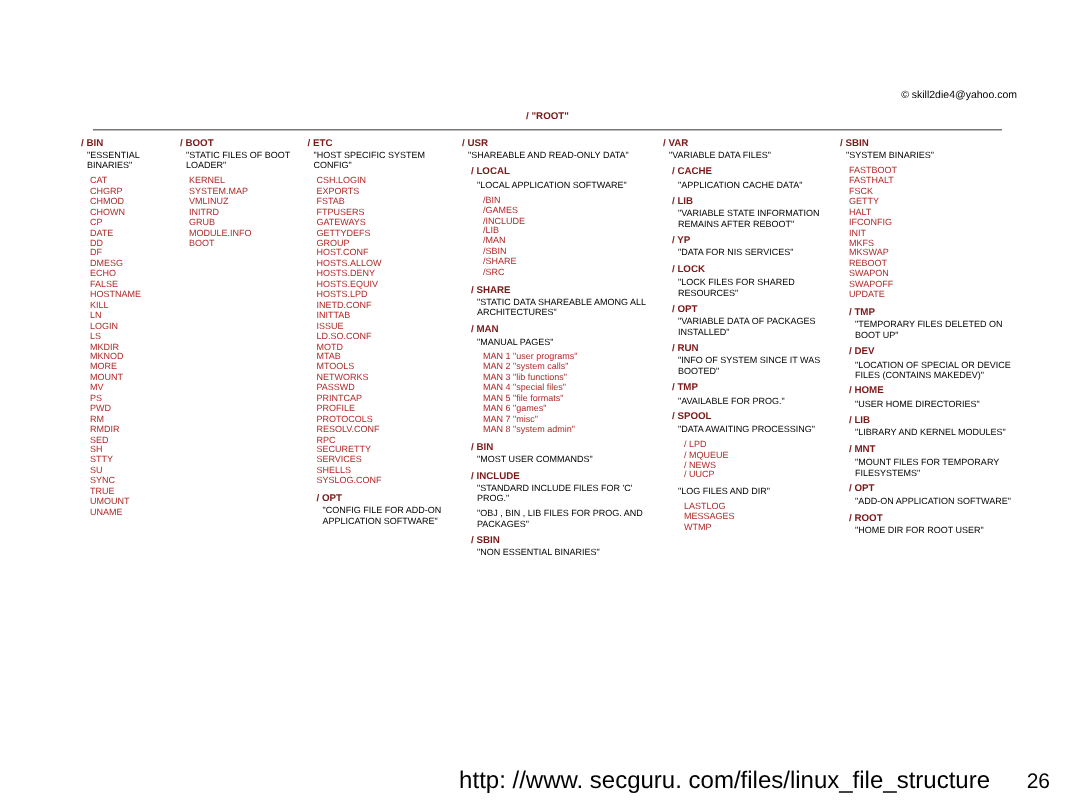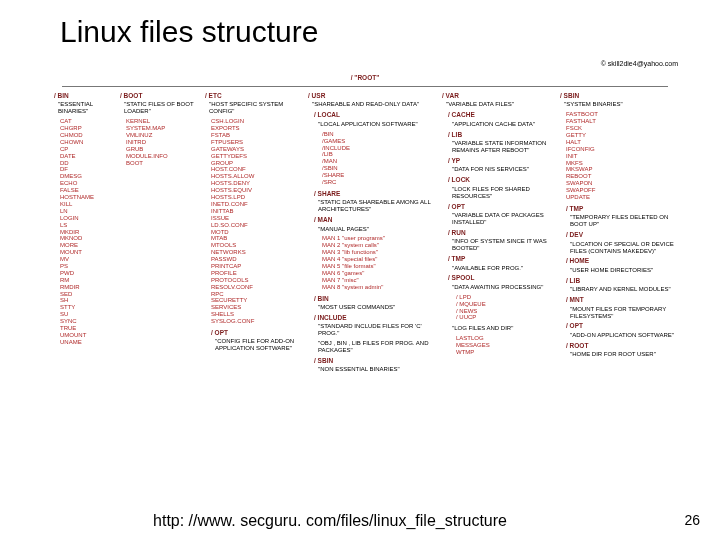--- a/index.html
+++ b/index.html
@@ -1,18 +1,18 @@
 <!DOCTYPE html>
 <html><head>
 <meta charset="utf-8">
 <style>
   html,body{margin:0;padding:0;width:720px;height:540px;font-family:Arial,Helvetica,sans-serif;background:#fff;color:#000;}
   .slide{position:relative;width:720px;height:540px;}
   .title{position:absolute;left:60px;top:15px;font-size:30px;}
-  .foot-url{position:absolute;bottom:10px;left:0;right:60px;text-align:center;font-size:16px;}
+  .foot-url{position:absolute;bottom:10px;left:0;right:60px;text-align:right;font-size:16px;}
   .pagenum{position:absolute;bottom:12px;right:20px;font-size:14px;}
   .diagram{position:absolute;left:50px;top:60px;width:630px;height:440px;font-size:6.5px;line-height:1.15;font-family:Verdana,Arial,sans-serif;}
   .credit{position:absolute;top:0;right:2px;font-size:7px;}
   .root{position:absolute;top:14px;left:0;right:0;text-align:center;font-weight:bold;color:#7a1a1a;}
   .hbar{position:absolute;top:26px;left:12px;right:12px;height:0;border-top:1px solid #777;}
   .col{position:absolute;top:32px;}
   .col.c1{left:4px;width:60px;}
   .col.c2{left:70px;width:80px;}
   .col.c3{left:155px;width:95px;}
   .col.c4{left:258px;width:125px;}
@@ -23,21 +23,20 @@
   .list{margin:0 0 4px 6px;}
   .item{color:#b02a2a;font-size:6px;white-space:nowrap;}
   .sub{margin:3px 0 2px 6px;}
   .sub .hd{font-size:6.5px;}
   .sub .desc{margin-left:4px;}
   .sub .list{margin-left:8px;}
 </style>
 </head>
 <body>
 <div class="slide">
-  <div class="title">Linux files structure</div>
 
   <div class="diagram">
     <div class="credit">© skill2die4@yahoo.com</div>
     <div class="root">/  "ROOT"</div>
     <div class="hbar"></div>
 
     <div class="col c1">
         <div class="hd">/ BIN</div>
         <div class="desc">"ESSENTIAL BINARIES"</div>
         <div class="list">

